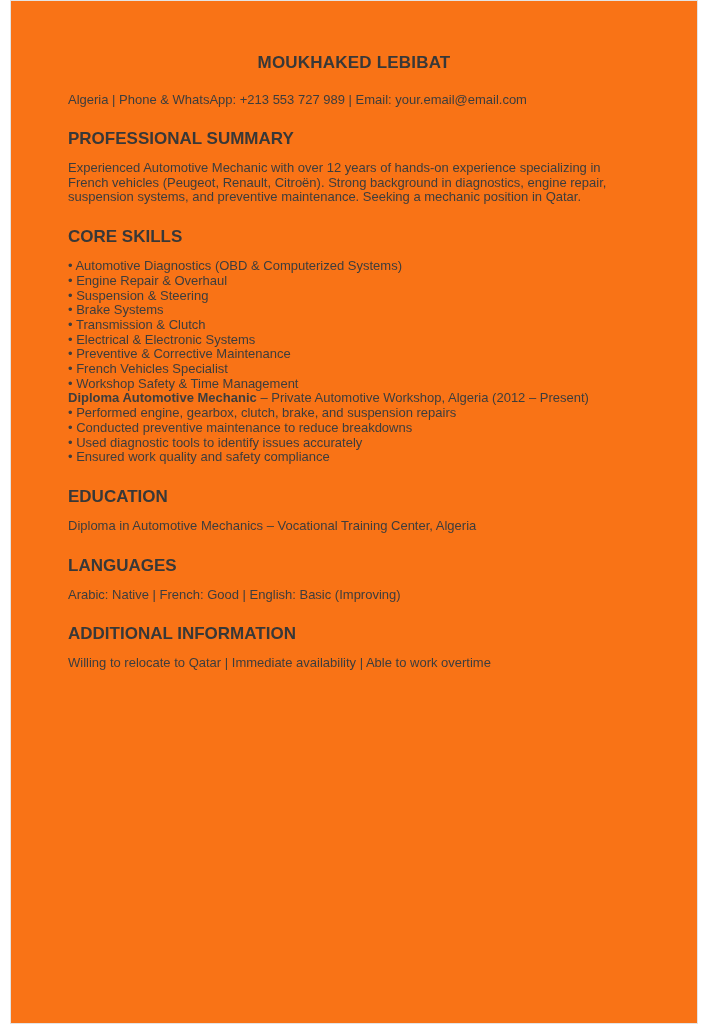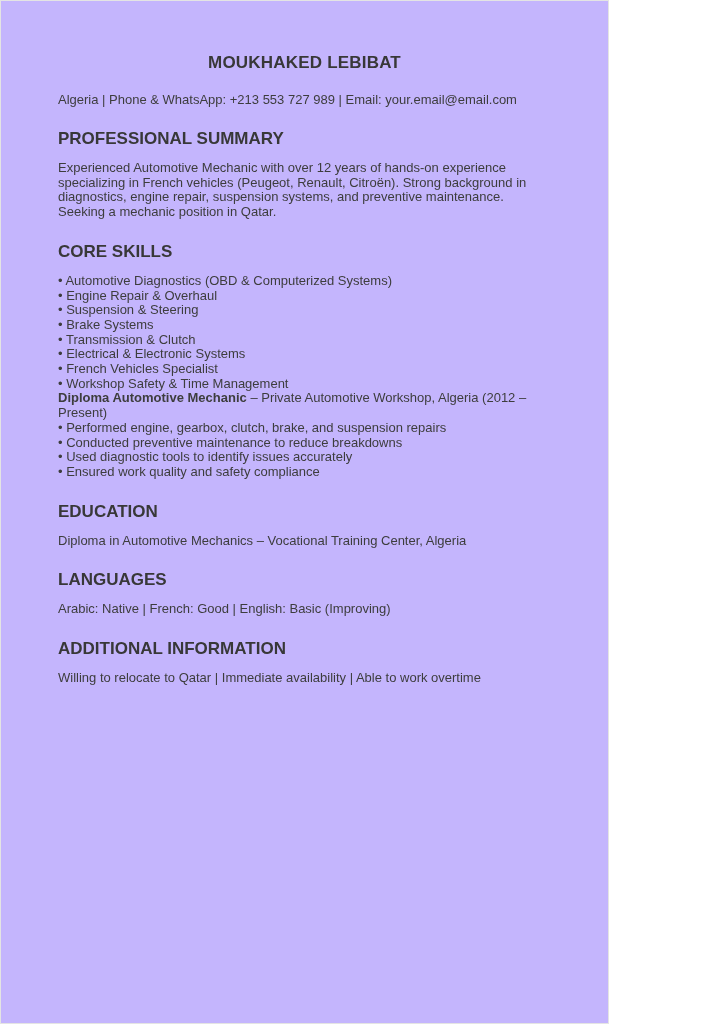--- a/index.html
+++ b/index.html
@@ -2,30 +2,31 @@
 <html><head>
 <meta charset="utf-8">
 <style>
   html, body {
     margin: 0;
     padding: 0;
     background: #ffffff;
   }
   .page {
     position: relative;
-    width: 609px;
+    width: 688px;
     height: 1024px;
     box-sizing: border-box;
-    background: #c4b5fd;
+    background: #f97316;
     border: 1px solid #e4e4e4;
     padding: 52px 57px 40px 57px;
     font-family: "Liberation Sans", sans-serif;
     font-size: 13px;
     color: #3d3d3d;
     overflow: hidden;
+    margin-left: 10px;
   }
   .resume-name {
     margin: 0 0 19px 0;
     text-align: center;
     font-size: 17px;
     font-weight: bold;
     letter-spacing: 0.2px;
     color: #383838;
   }
   .job-title {
@@ -68,20 +69,21 @@
   <p class="para">Experienced Automotive Mechanic with over 12 years of hands-on experience specializing in French vehicles (Peugeot, Renault, Citroën). Strong background in diagnostics, engine repair, suspension systems, and preventive maintenance. Seeking a mechanic position in Qatar.</p>
 
   <h2 class="section-heading">CORE SKILLS</h2>
   <div>
     <div class="line">• Automotive Diagnostics (OBD &amp; Computerized Systems)</div>
     <div class="line">• Engine Repair &amp; Overhaul</div>
     <div class="line">• Suspension &amp; Steering</div>
     <div class="line">• Brake Systems</div>
     <div class="line">• Transmission &amp; Clutch</div>
     <div class="line">• Electrical &amp; Electronic Systems</div>
+    <div class="line">• Preventive &amp; Corrective Maintenance</div>
     <div class="line">• French Vehicles Specialist</div>
     <div class="line">• Workshop Safety &amp; Time Management</div>
   </div>
 
   <div class="line"><span class="bold">Diploma Automotive Mechanic</span><span> – Private Automotive Workshop, Algeria (2012 – Present)</span></div>
   <div>
     <div class="line">• Performed engine, gearbox, clutch, brake, and suspension repairs</div>
     <div class="line">• Conducted preventive maintenance to reduce breakdowns</div>
     <div class="line">• Used diagnostic tools to identify issues accurately</div>
     <div class="line">• Ensured work quality and safety compliance</div>

